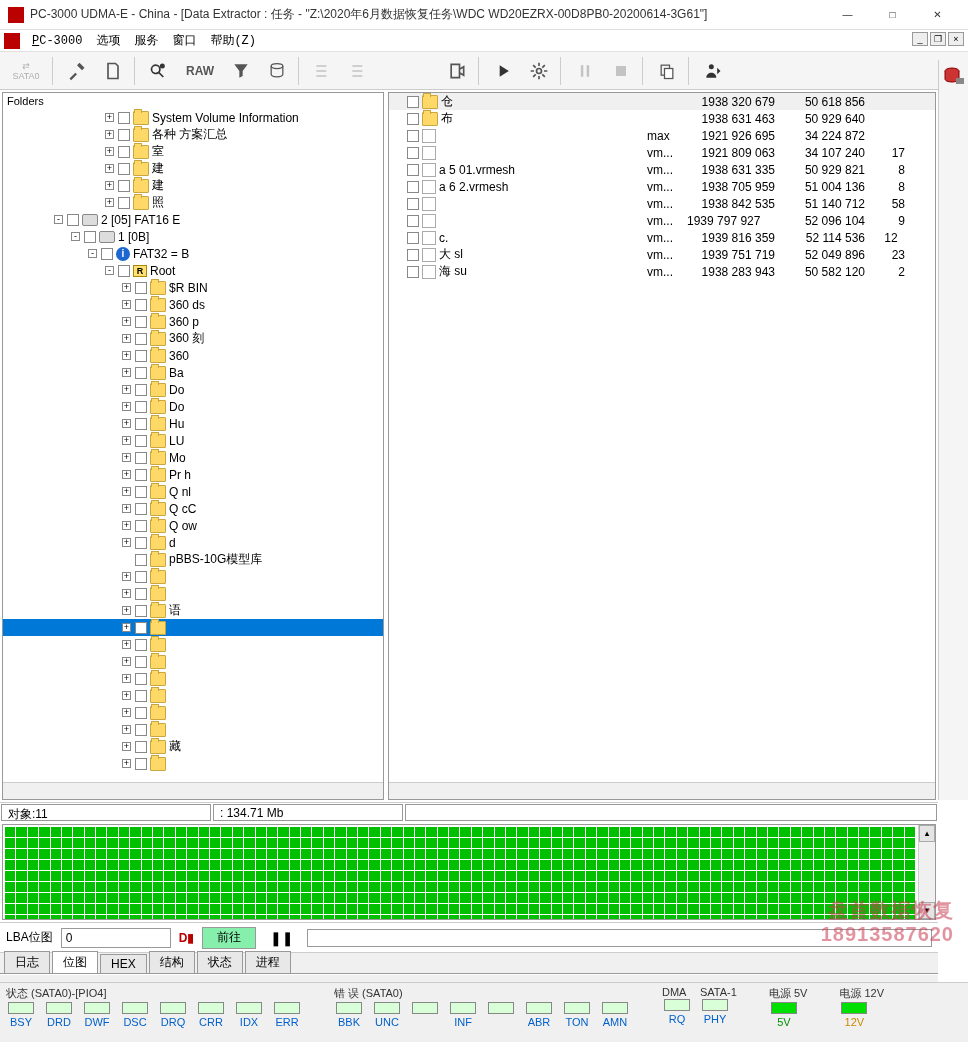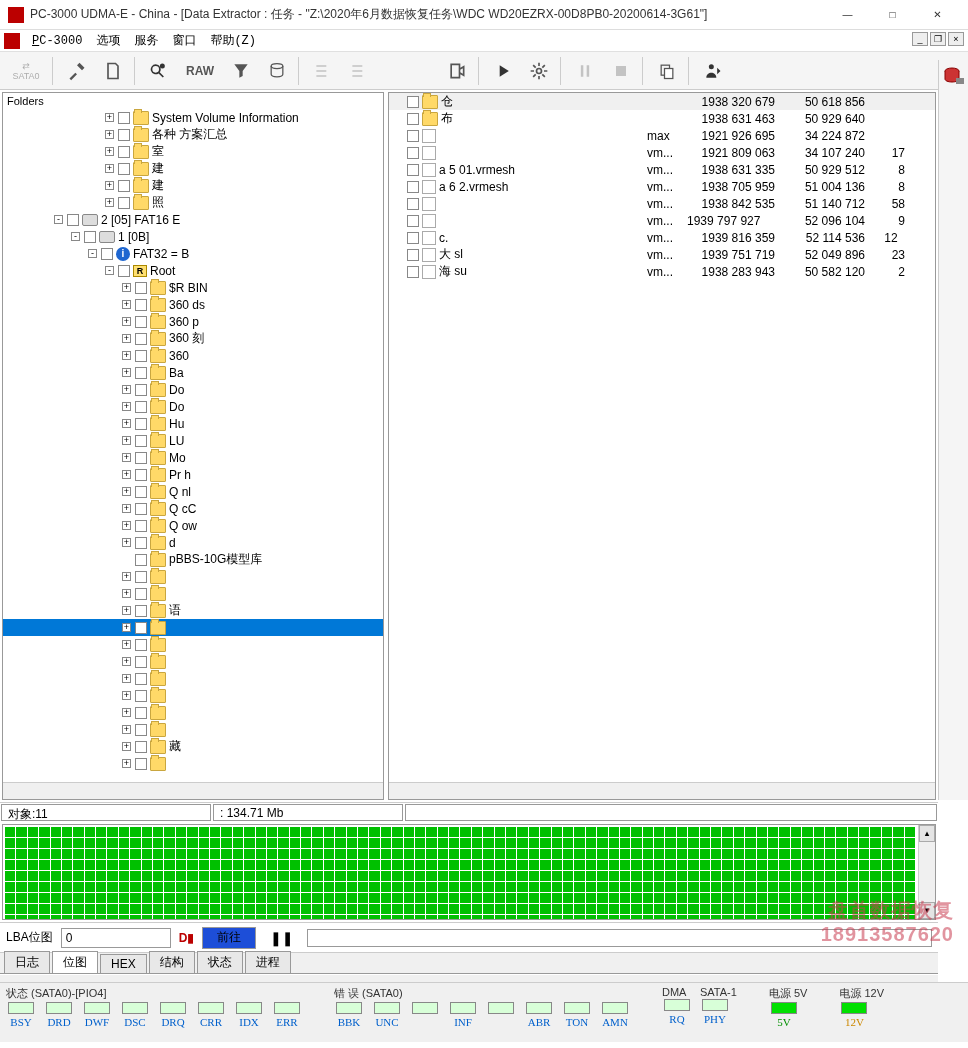--- a/index.html
+++ b/index.html
@@ -43,33 +43,33 @@
 .lrow .c { padding: 0 6px; overflow: hidden; white-space: nowrap; }
 .statusrow { height: 20px; border-top: 1px solid #ccc; display: flex; font-size: 12px; }
 .statusrow .cell { border: 1px solid #999; padding: 1px 6px; margin: 1px; flex: 0 0 auto; }
 .sectormap { height: 96px; background: #fff; border: 1px solid #999; margin: 2px; position: relative; overflow:hidden; }
 .sectorgrid { display: grid; grid-template-columns: repeat(80, 1fr); grid-auto-rows: 10px; gap: 1px; padding: 2px; width: calc(100% - 18px); }
 .sectorgrid .blk { background: #00c000; }
 .sectormap .vsb { position:absolute; right:0; top:0; width:17px; height:100%; background:#f0f0f0; border-left:1px solid #ccc; }
 .sectormap .vsb .arr { height:17px; background:#e4e4e4; border:1px solid #aaa; text-align:center; font-size:9px; line-height:15px; }
 .lbarow { height: 30px; display: flex; align-items: center; padding: 0 6px; gap: 8px; border-top: 1px solid #ccc; }
 .lbarow input { width: 110px; height: 20px; border: 1px solid #999; padding: 0 4px; font-size: 12px; }
-.lbarow .btn { height: 22px; padding: 0 14px; border: 1px solid #999; background: #1d4ed8; font-size: 12px; }
+.lbarow .btn { height: 22px; padding: 0 14px; border: 1px solid #999; background: #86efac; font-size: 12px; }
 .lbarow .pbar { flex: 1; height: 18px; border: 1px solid #999; background: #fff; }
 .tabrow { height: 22px; display: flex; align-items: flex-end; padding: 0 4px; background: #f0f0f0; border-top: 1px solid #ccc; border-bottom:1px solid #999; }
 .tabrow .tab { padding: 2px 10px; border: 1px solid #999; background: #e8e8e8; font-size: 12px; margin-right: 2px; border-bottom: none; }
 .tabrow .tab.active { background: #fff; }
 .statusbar2 { height: 60px; background: #f0f0f0; border-top: 1px solid #ccc; display: flex; gap: 4px; padding: 2px 4px; }
 .sgroup { display: flex; flex-direction: column; }
 .sgroup .lbl { font-size: 11px; color: #333; padding: 1px 2px; }
 .leds { display: flex; gap: 4px; }
 .led { display: flex; flex-direction: column; align-items: center; width: 34px; }
 .led .light { width: 26px; height: 12px; border: 1px solid #888; background: #d8ffd8; }
 .led .light.on { background: #00e000; }
-.led .txt { font-size: 11px; margin-top: 2px; font-family: Liberation Serif, serif; }
+.led .txt { font-size: 11px; margin-top: 2px; }
 .led .txt.blue { color: #0060cc; }
 .led .txt.green { color: #009000; text-align: center; }
 .led .txt.orange { color: #cc8800; }
 .sidecol { position: absolute; right: 0; top: 60px; width: 30px; height: 740px; background: #f5f5f5; border-left: 1px solid #ccc; }
 .sidecol .sicon { width: 24px; height: 24px; margin: 4px auto; display:block; }
 .watermark { position: absolute; right: 14px; bottom: 102px; font-size: 20px; color: rgba(200,60,80,0.55); font-weight: bold; letter-spacing: 1px; pointer-events:none; text-align:right; line-height:24px; }
 </style>
 </head>
 <body>
 
@@ -479,21 +479,21 @@
           <div class="c" style="width:40px;text-align:right">17</div>
         </div>
         <div class="lrow">
           <div class="c" style="width:252px;padding-left:18px;display:flex;align-items:center">
             <span class="tcheck"></span>
             <span style="width:14px;height:14px;border:1px solid #aaa;background:#fff;display:inline-block;margin-right:3px"></span>
             <span>a        5       01.vrmesh</span>
           </div>
           <div class="c" style="width:40px">vm...</div>
           <div class="c" style="width:100px;text-align:right">1938 631 335</div>
-          <div class="c" style="width:90px;text-align:right">50 929 512</div>
+          <div class="c" style="width:90px;text-align:right">50 929 821</div>
           <div class="c" style="width:40px;text-align:right">8</div>
         </div>
         <div class="lrow">
           <div class="c" style="width:252px;padding-left:18px;display:flex;align-items:center">
             <span class="tcheck"></span>
             <span style="width:14px;height:14px;border:1px solid #aaa;background:#fff;display:inline-block;margin-right:3px"></span>
             <span>a        6       2.vrmesh</span>
           </div>
           <div class="c" style="width:40px">vm...</div>
           <div class="c" style="width:100px;text-align:right">1938 705 959</div>

